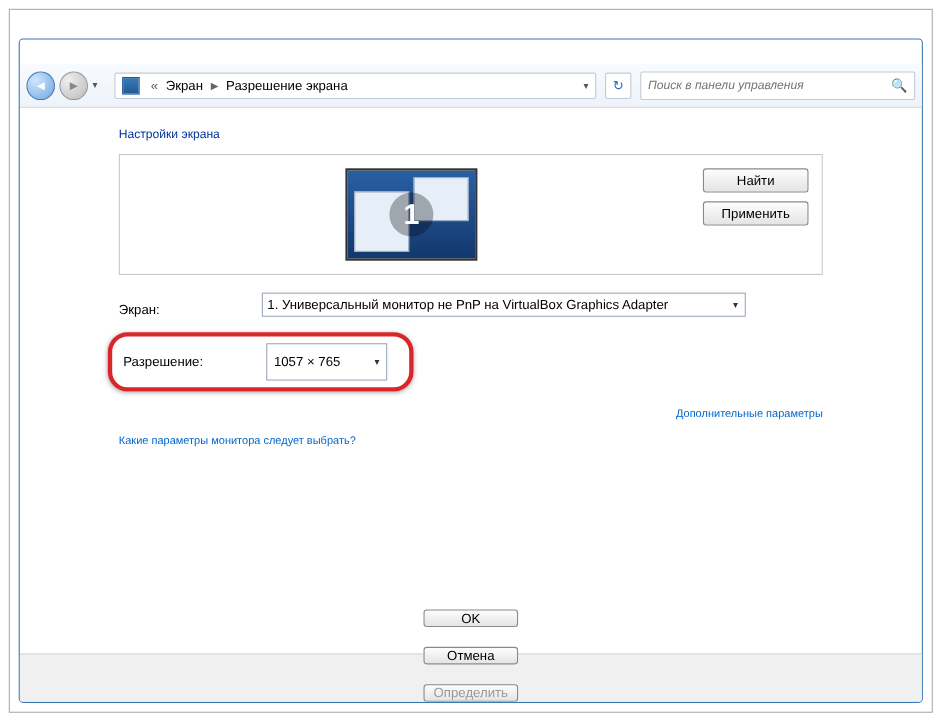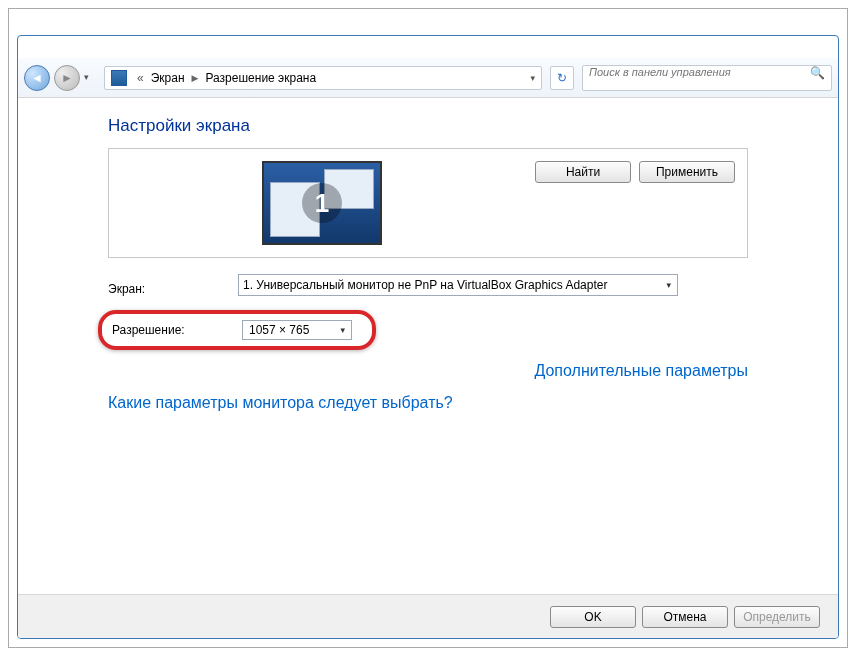--- a/index.html
+++ b/index.html
@@ -24,52 +24,52 @@
 
 .breadcrumb { display: flex; align-items: center; border: 1px solid #c3cbd5; background: #fff; height: 24px; padding: 0 6px; flex: 1; margin-left: 4px; border-radius: 2px; }
 .breadcrumb .bc-icon { width: 16px; height: 16px; background: linear-gradient(#3a79b7,#1f5b99); margin-right: 6px; border: 1px solid #1f5b99; }
 .breadcrumb .bc-dchev { color: #555; padding: 0 4px; }
 .breadcrumb .bc-item { color: #000; padding: 0 3px; }
 .breadcrumb .bc-chev { color: #666; padding: 0 4px; font-size: 9px; }
 .breadcrumb .bc-drop { margin-left: auto; color: #555; font-size: 9px; }
 
 .refresh { width: 24px; height: 24px; border: 1px solid #c3cbd5; background: #fff; display: flex; align-items: center; justify-content: center; color: #2a6fc9; border-radius: 2px; margin-left: 4px; cursor: pointer; }
 
-.searchbox { display: flex; align-items: flex-start; border: 1px solid #c3cbd5; background: #fff; height: 26px; padding: 0 6px; width: 250px; border-radius: 2px; margin-left: 4px; }
+.searchbox { display: flex; align-items: center; border: 1px solid #c3cbd5; background: #fff; height: 26px; padding: 0 6px; width: 250px; border-radius: 2px; margin-left: 4px; }
 .searchbox input { border: none; outline: none; flex: 1; font-size: 11px; color: #888; font-style: italic; }
 .searchbox .mag { color: #2a6fc9; }
 
 
 .content { padding: 18px 90px 0 90px; }
-.heading { color: #003399; font-size: 17px; margin-bottom: 12px; }
+.heading { color: #003399; font-size: 11px; margin-bottom: 12px; }
 
 .preview-panel { border: 1px solid #c8c8c8; padding: 12px; display: flex; align-items: flex-start; background: #fff; margin-bottom: 16px; }
 .preview-left { flex: 1; display: flex; justify-content: center; }
 .monitor { width: 120px; height: 84px; background: linear-gradient(#2a5fa5,#12386c); border: 2px solid #333; position: relative; display: flex; align-items: center; justify-content: center; }
 .monitor .desktop { position: absolute; left: 6px; bottom: 6px; width: 50px; height: 55px; background: #e6eef8; border: 1px solid #99aac0; }
 .monitor .desktop2 { position: absolute; right: 6px; top: 6px; width: 50px; height: 40px; background: #e6eef8; border: 1px solid #99aac0; }
 .monitor .num { position: absolute; width: 40px; height: 40px; border-radius: 50%; background: rgba(0,0,0,0.3); color: #fff; font-size: 26px; font-weight: bold; display: flex; align-items: center; justify-content: center; }
 
-.preview-right { display: flex; flex-direction: row; gap: 8px; margin-left: 12px; }
+.preview-right { display: flex; flex-direction: column; gap: 8px; margin-left: 12px; }
 .winbtn { width: 96px; height: 22px; border: 1px solid #8a8a8a; border-radius: 3px; background: linear-gradient(#fdfdfd,#e4e4e4); font-size: 12px; cursor: pointer; }
 
 .form-row { display: flex; align-items: flex-end; margin-bottom: 14px; }
 .form-label { width: 130px; color: #000; }
 .select-wide { border: 1px solid #9da9b7; background: #fff; height: 22px; padding: 0 22px 0 4px; display: flex; align-items: center; position: relative; width: 440px; cursor: pointer; }
 .select-wide .arrow, .select-narrow .arrow { position: absolute; right: 6px; font-size: 9px; color: #333; }
-.select-narrow { border: 1px solid #9da9b7; background: #fff; height: 20px; padding: 0 22px 0 6px; display: flex; align-items: center; position: relative; width: 110px; cursor: pointer; }
+.select-narrow { border: 1px solid #9da9b7; background: #fff; height: 34px; padding: 0 22px 0 6px; display: flex; align-items: center; position: relative; width: 110px; cursor: pointer; }
 
 .highlight-row { display: inline-flex; align-items: center; border: 4px solid #d8262b; border-radius: 18px; padding: 6px 20px 6px 10px; margin-left: -10px; box-shadow: 0 1px 4px rgba(0,0,0,0.3); }
 
 .rightlink { text-align: right; margin: 12px 0 14px; }
-.link { color: #0066cc; cursor: pointer; font-size: 16px; }
+.link { color: #0066cc; cursor: pointer; font-size: 10px; }
 .links-block .link { display: block; margin-bottom: 8px; }
 
 
-.bottombar { position: absolute; left: 0; right: 0; bottom: 0; height: 44px; border-top: 1px solid #d6d6d6; background: #f0f0f0; display: flex; align-items: center; justify-content: flex-end; padding: 0 18px; gap: 6px; }
+.bottombar { position: absolute; left: 0; right: 0; bottom: 0; height: 44px; border-top: 1px solid #d6d6d6; background: #f0f0f0; display: flex; align-items: center; justify-content: flex-end; padding: 0 18px; gap: 18px; flex-direction: column; }
 .winbtn2 { width: 86px; height: 22px; border: 1px solid #8a8a8a; border-radius: 3px; background: linear-gradient(#fdfdfd,#e4e4e4); font-size: 12px; cursor: pointer; }
 .winbtn2:disabled { color: #999; cursor: default; }
 </style>
 </head>
 <body>
 
 <div class="outer">
 
   <div class="titlebar-controls">
     <div class="tbbtn">─</div>

